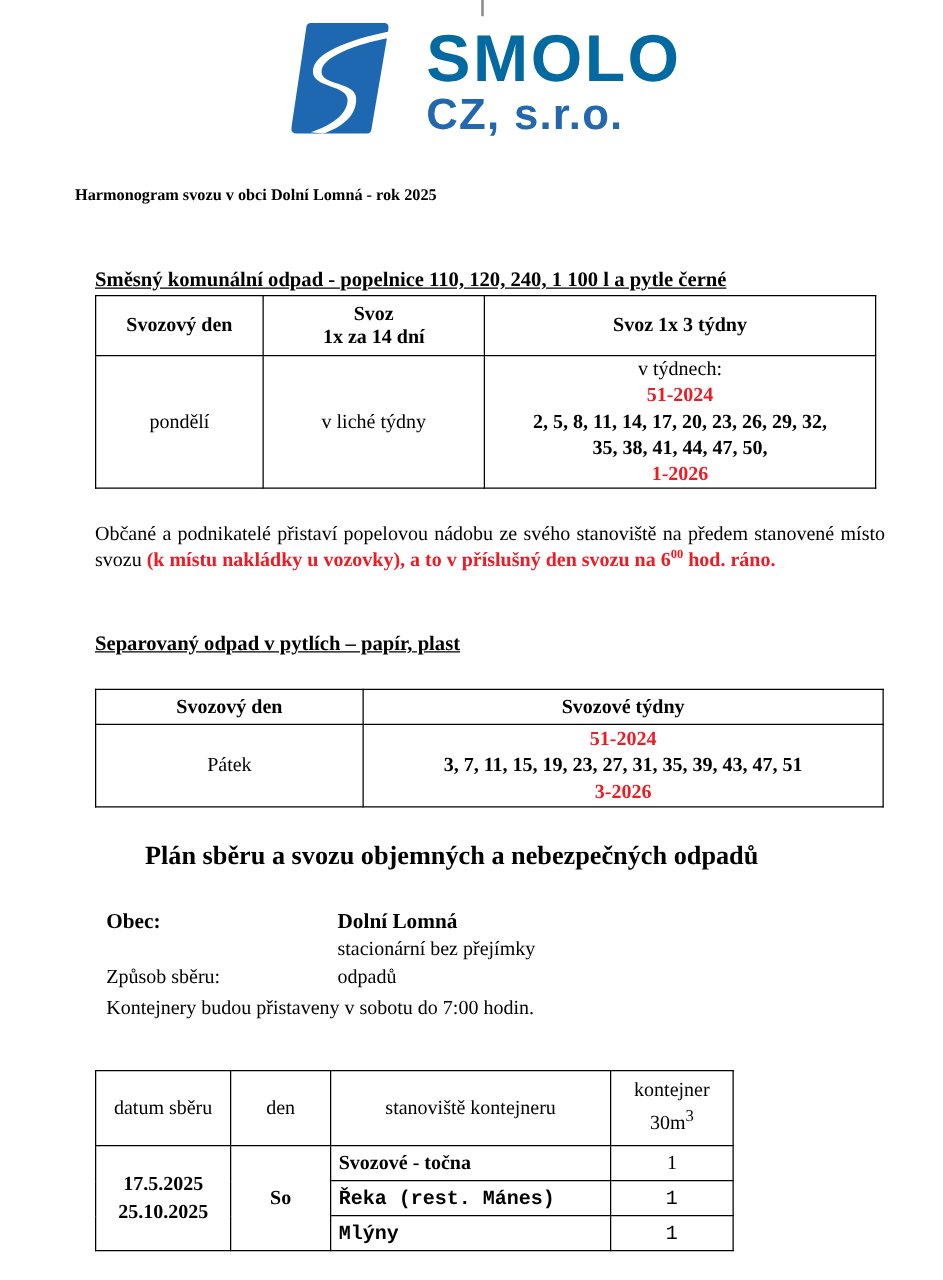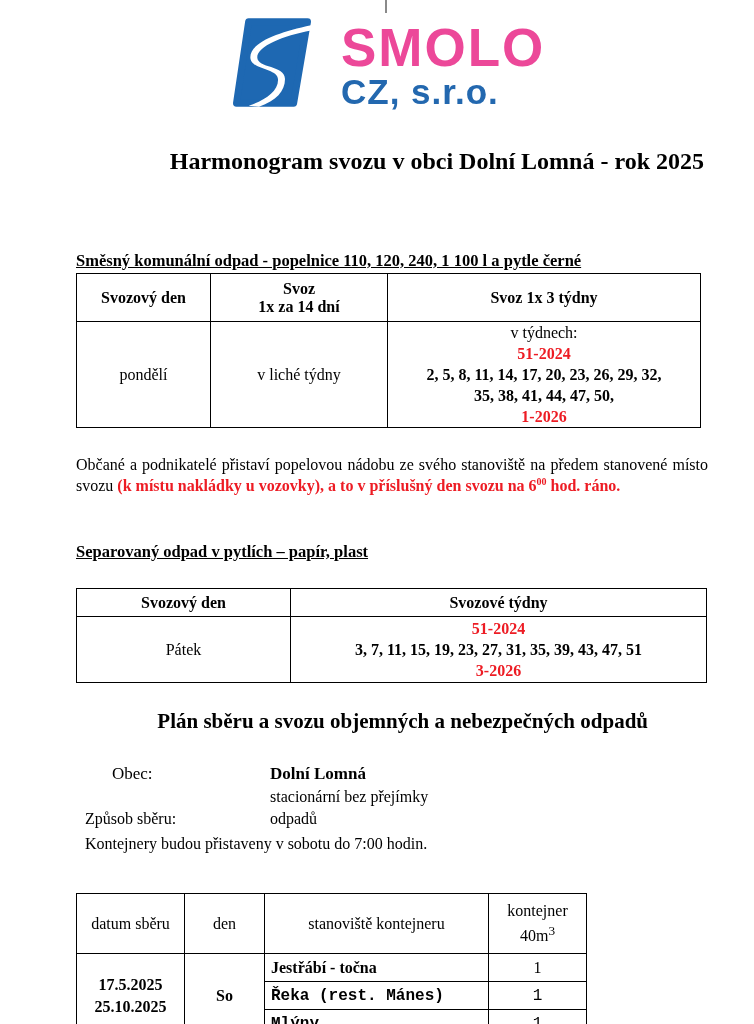--- a/index.html
+++ b/index.html
@@ -8,52 +8,52 @@
     font-family:"Liberation Serif", serif;font-size:16px;
     position:relative;overflow:hidden;
   }
   .artifact{position:absolute;left:385px;top:0;width:2px;height:13px;background:#8a8a8a;}
   
   .logo{display:flex;align-items:flex-start;margin:10px 0 0 233px;gap:30px;height:106px;}
   .logo-mark{width:78px;height:105px;flex:0 0 auto;}
   .logo-text{display:flex;flex-direction:column;padding-top:16px;}
   .logo-brand{
     font-family:"Liberation Sans", sans-serif;font-weight:bold;
-    font-size:53px;line-height:44px;color:#ec4899;letter-spacing:2px;
+    font-size:53px;line-height:44px;color:#0369a1;letter-spacing:2px;
   }
   .logo-suffix{
     font-family:"Liberation Sans", sans-serif;font-weight:bold;
     font-size:35px;line-height:38px;color:#2368af;letter-spacing:1px;margin-top:3px;
   }
   
-  .doc-title{font-size:24px;font-weight:bold;text-align:right;margin:32px 50px 0 60px;}
+  .doc-title{font-size:13px;font-weight:bold;text-align:left;margin:32px 50px 0 60px;}
   .content{margin:0 46px 0 76px;}
   .sec-heading{font-size:16.5px;font-weight:bold;text-decoration:underline;margin:0;}
-  .sec1-heading{margin-top:76px;margin-bottom:2px;}
+  .sec1-heading{margin-top:50px;margin-bottom:2px;}
   .sec2-heading{margin-top:46px;margin-bottom:26px;text-decoration:underline;}
-  .plan-heading{font-size:21px;font-weight:bold;text-align:right;margin:26px 60px 0 40px;}
+  .plan-heading{font-size:21px;font-weight:bold;text-align:left;margin:26px 60px 0 40px;}
   
   table{border-collapse:collapse;table-layout:fixed;}
   th,td{border:1.4px solid #000;text-align:center;vertical-align:middle;padding:0 4px;}
   th{font-weight:bold;font-size:16px;}
   .t1{width:624px;}
   .t1 .h-row{height:48px;}
   .t1 .d-row{height:104px;}
   .t2{width:630px;}
   .t2 .h-row{height:28px;}
   .t2 .d-row{height:66px;}
   .weeks div{line-height:21px;}
   .bold{font-weight:bold;}
   .red{color:#ed1c24;}
   
   .note{margin:26px 0 0 0;text-align:justify;line-height:21px;font-size:16px;}
   .note sup{font-size:10px;line-height:0;}
   
   .info{margin:28px 0 0 9px;display:grid;grid-template-columns:185px auto;row-gap:0;}
-  .info .lbl{font-size:17px;font-weight:normal;line-height:24px;margin-left:27px;}
+  .info .lbl{font-size:17px;font-weight:bold;line-height:24px;}
   .info .lbl2{font-size:16px;font-weight:normal;line-height:22px;}
   .info .val1{font-size:17px;font-weight:bold;line-height:24px;}
   .info .val{font-size:16px;line-height:22px;}
   .info-note{margin:2px 0 0 9px;font-size:16px;line-height:23px;}
   
   .t3{width:510px;margin-top:38px;}
   .t3 .h-row{height:60px;}
   .t3 .h-row th{font-weight:normal;font-size:16px;line-height:20px;}
   .t3 .d-row{height:28px;}
   .t3 .station{text-align:left;font-weight:bold;padding-left:6px;}
@@ -158,30 +158,30 @@
         <col style="width:224px">
         <col style="width:98px">
       </colgroup>
     <tbody>
         <tr class="h-row">
       <th>datum sběru</th>
       <th>den</th>
       <th>stanoviště kontejneru</th>
       <th>
         <div>kontejner</div>
-        <div><span>40m</span><sup>3</sup></div>
+        <div><span>30m</span><sup>3</sup></div>
       </th>
     </tr>
     <tr class="d-row">
       <td class="dates" rowspan="3">
         <div>17.5.2025</div>
         <div>25.10.2025</div>
       </td>
       <td class="dayspan" rowspan="3">So</td>
-      <td class="station">Jestřábí - točna</td>
+      <td class="station">Svozové - točna</td>
       <td class="count">1</td>
     </tr>
     <tr class="d-row">
       <td class="station inner-top">Řeka (rest. Mánes)</td>
       <td class="count inner-top">1</td>
     </tr>
     <tr class="d-row">
       <td class="station inner-top">Mlýny</td>
       <td class="count inner-top">1</td>
     </tr>

